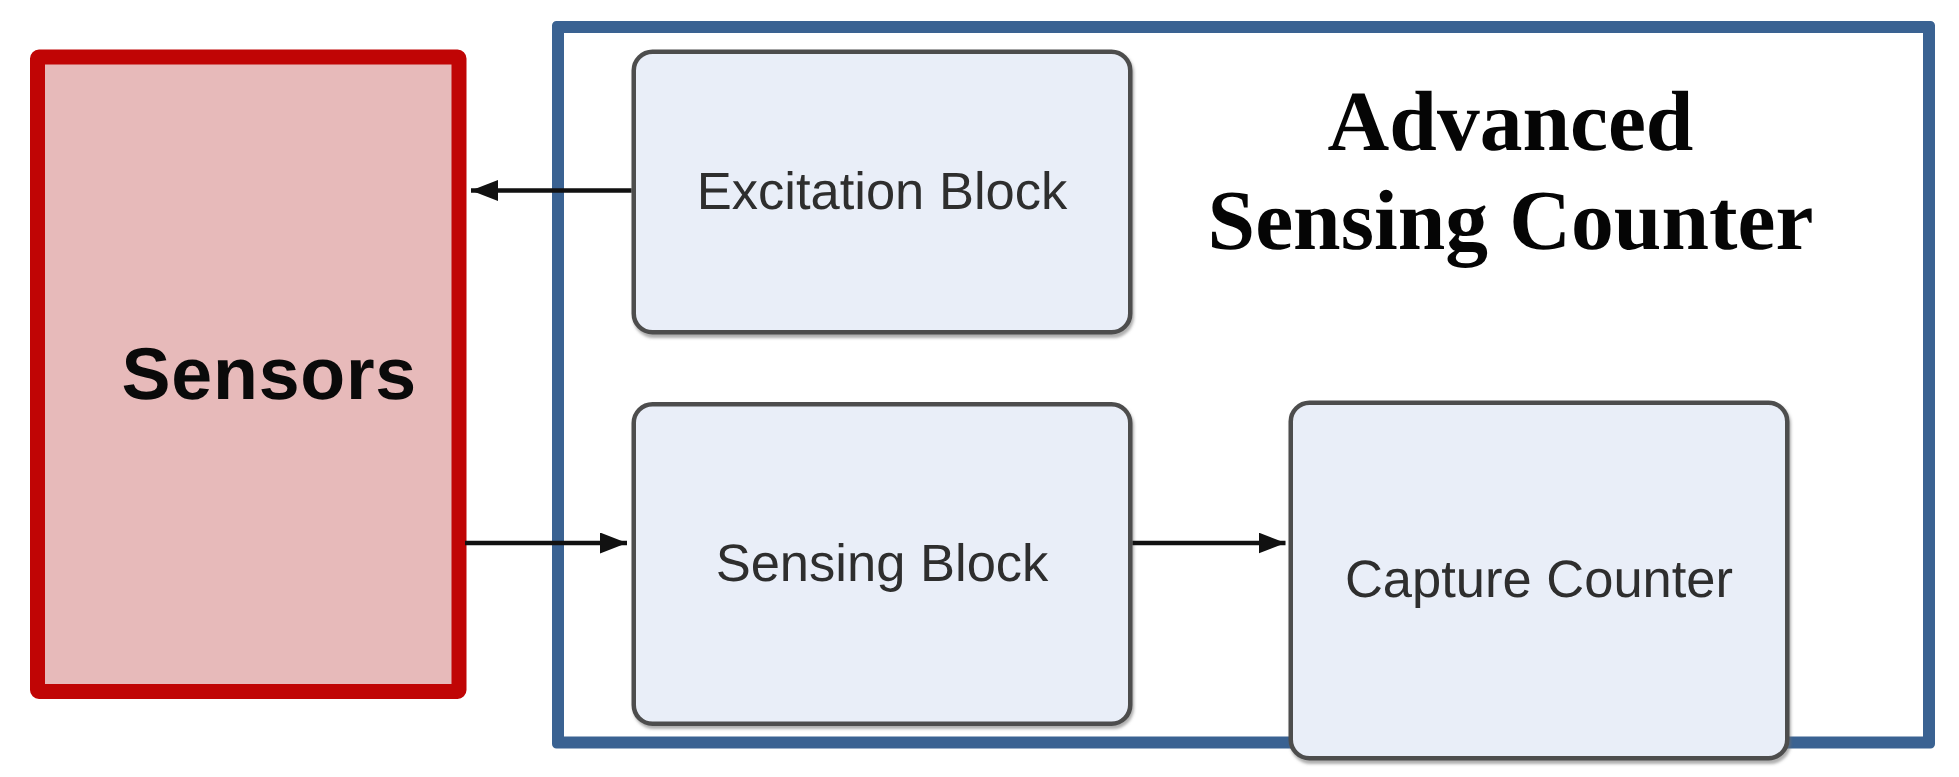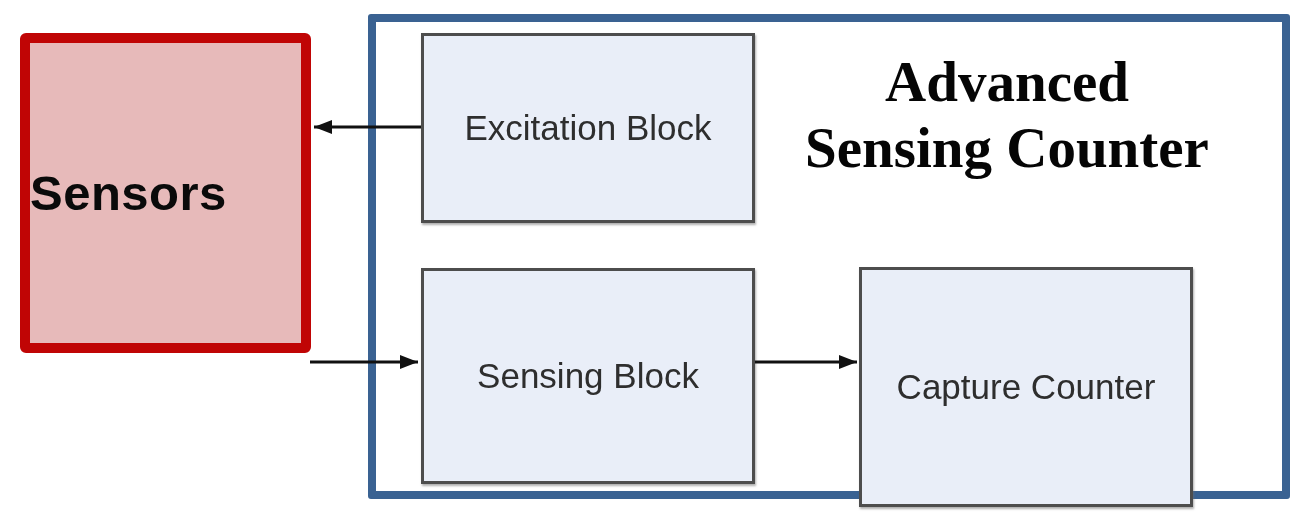--- a/index.html
+++ b/index.html
@@ -17,28 +17,30 @@
   .stage {
     position: absolute;
     inset: 0;
   }
   
   .sensors-box {
     position: absolute;
     left: 20px;
     top: 33px;
     width: 291px;
-    height: 320px;
+    height: 433px;
     box-sizing: border-box;
     background: var(--sensors-fill, #e7baba);
     border: 10px solid var(--sensors-border, #c00505);
     border-radius: 6px;
     display: flex;
     align-items: center;
+    justify-content: center;
     z-index: 2;
+    padding-left: 28px;
   }
   .sensors-label {
     font-size: 49px;
     font-weight: bold;
     color: #0a0a0a;
     letter-spacing: 0.5px;
   }
   
   .container-box {
     position: absolute;
@@ -51,21 +53,21 @@
     border: 8px solid var(--container-border, #3a6292);
     border-radius: 3px;
     z-index: 1;
   }
   
   .block {
     position: absolute;
     box-sizing: border-box;
     background: var(--block-fill, #e9eef8);
     border: 3px solid var(--block-border, #4d4d4d);
-    border-radius: 0;
+    border-radius: 14px;
     box-shadow: 1px 2px 2px rgba(110, 110, 110, 0.55);
     display: flex;
     align-items: center;
     justify-content: center;
     z-index: 3;
   }
   .block-label {
     font-size: 35px;
     color: #2e2e2e;
   }

